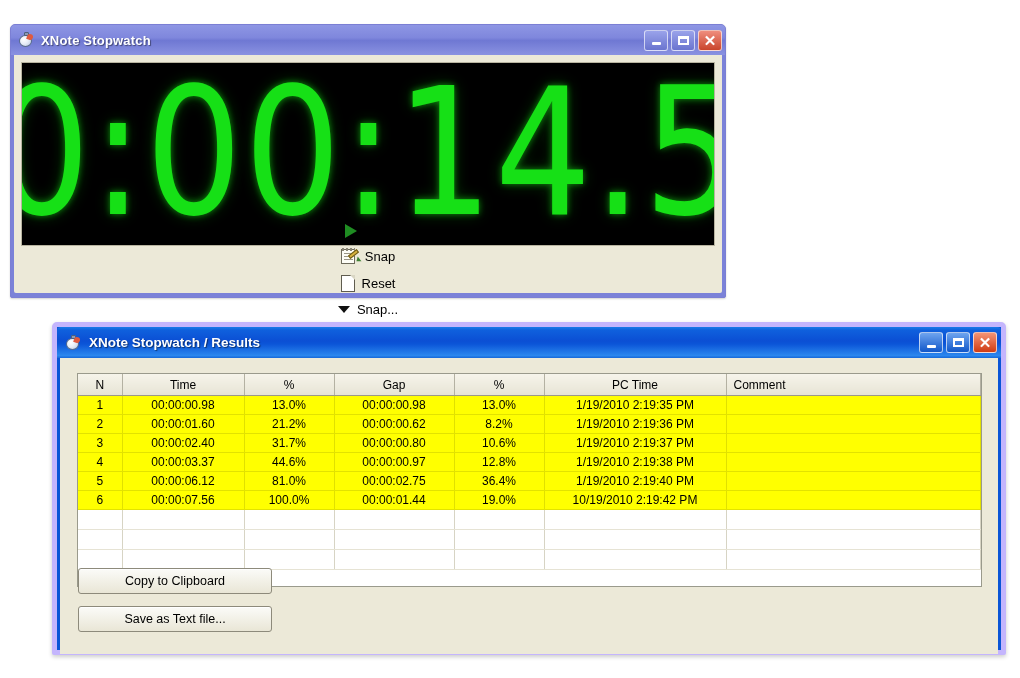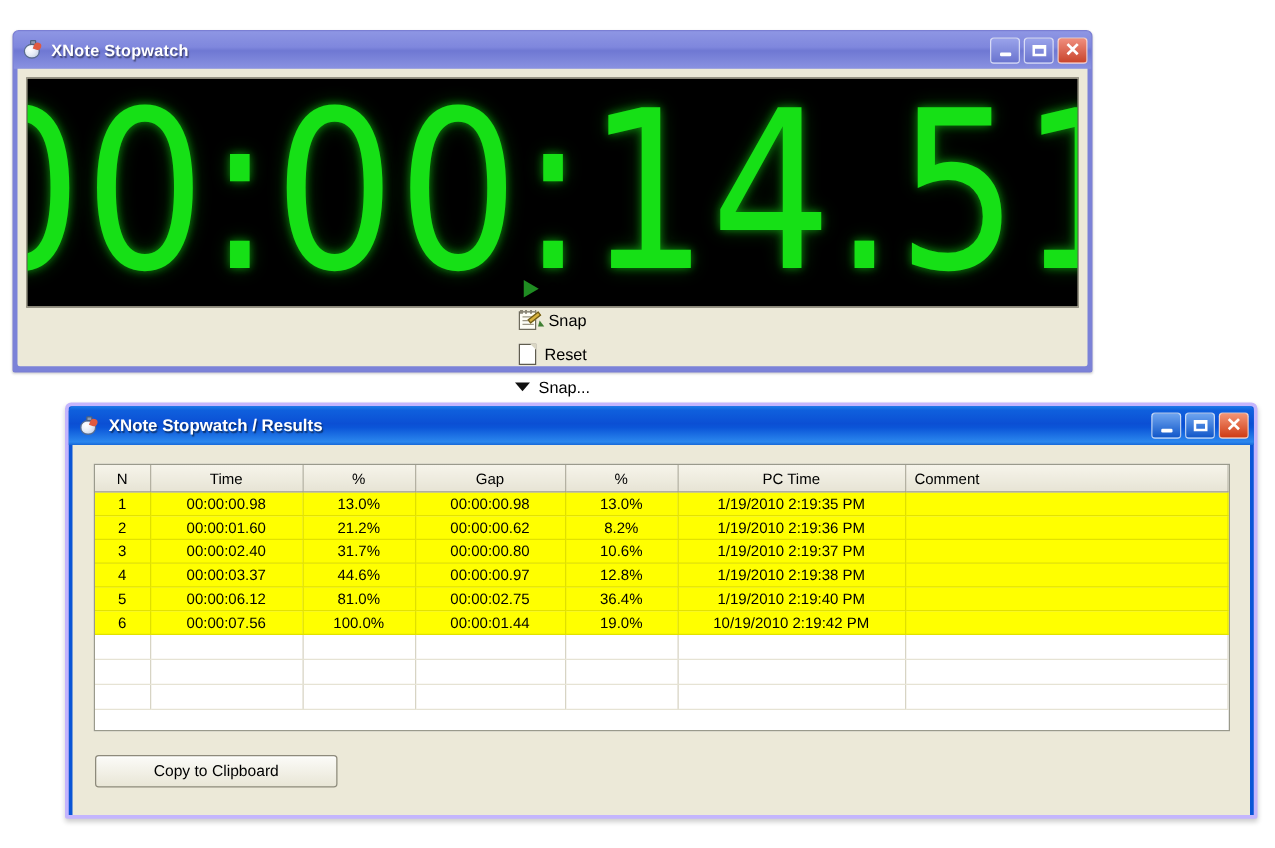--- a/index.html
+++ b/index.html
@@ -6,21 +6,21 @@
   body{
     width:1020px;height:678px;
     background:#ffffff;
     font-family:"Liberation Sans", sans-serif;
     overflow:hidden;
     position:relative;
   }
 
   
   #win-stopwatch{
-    position:absolute;left:10px;top:24px;width:864px;height:274px;
+    position:absolute;left:10px;top:24px;width:716px;height:274px;
     box-sizing:border-box;
     border:1px solid #7b7fd4;
     background:#7b82d8;
     border-radius:5px 5px 2px 2px;
     padding:0;
     box-shadow:0 1px 2px rgba(0,0,0,.18);
   }
   #win-stopwatch .tbar{
     height:30px;width:100%;box-sizing:border-box;
     background:linear-gradient(to bottom,#8e96e4 0%,#7f87dd 42%,#6f78d3 52%,#8a92e1 100%);
@@ -146,21 +146,21 @@
   }
   .ico-caret{
     width:0;height:0;border-top:7px solid #111;
     border-left:6px solid transparent;border-right:6px solid transparent;
   }
 
   
   #win-results{
     position:absolute;left:52px;top:322px;width:954px;height:333px;
     box-sizing:border-box;
-    border:3px solid #c4b5fd;
+    border:5px solid #c4b5fd;
     background:#0a55d6;
     border-radius:5px 5px 2px 2px;
     box-shadow:0 2px 4px rgba(0,0,0,.2);
   }
   #win-results .tbar{
     height:31px;width:100%;box-sizing:border-box;
     background:linear-gradient(to bottom,#1a7ae8 0%,#0f60dd 10%,#0b4fd4 45%,#0b55d8 55%,#2b87ee 92%,#1668d8 100%);
     border-radius:4px 4px 0 0;
     display:flex;align-items:center;padding:0 4px 0 8px;
   }
@@ -402,16 +402,17 @@
               <td></td>
               <td></td>
             <td></td>
           </tr>
         </tbody>
       </table>
     </div>
 
     <div class="btnrow">
       <div class="xbtn">Copy to Clipboard</div>
+      <div class="xbtn">Save as Text file...</div>
     </div>
 
   </div>
 </div>
 
 </body></html>

